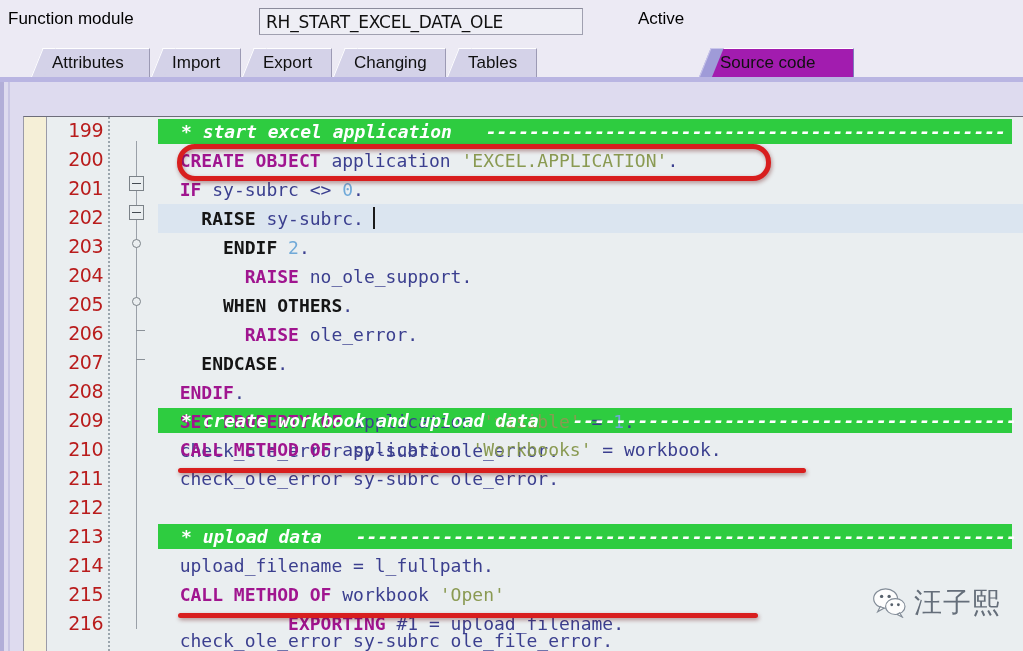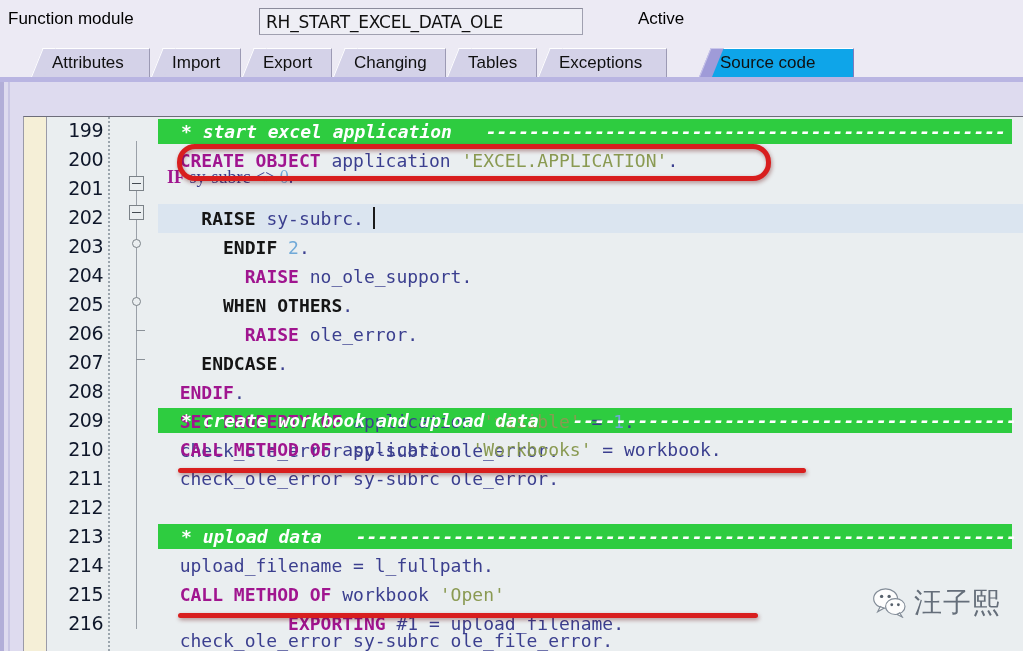--- a/index.html
+++ b/index.html
@@ -85,21 +85,21 @@
     transform-origin: bottom left;
   }
   .tab .tab-label {
     position: absolute;
     left: 9px; top: 4px;
     font-size: 17px;
     color: #101010;
     white-space: nowrap;
   }
   .tab.active {
-    background: #0ea5e9;
+    background: #a21caf;
     border-right-color: #7f7bbd;
     z-index: 5;
   }
   .tab.active .tab-skew {
     background: #9f9bd8;
     border-top-color: #c9c6ea;
     border-left-color: #c9c6ea;
   }
   .tab-underline {
     position: absolute;
@@ -191,21 +191,21 @@
   }
 
   
   .ln {
     position: absolute;
     right: 6px;
     width: 55px;
     text-align: right;
     font-family: "DejaVu Sans", sans-serif;
     font-size: 19px;
-    color: #0f172a;
+    color: #b91c1c;
     letter-spacing: -0.5px;
   }
   .code-line {
     position: absolute;
     left: 0;
     height: 29px;
     white-space: pre;
     font-family: "DejaVu Sans Mono", monospace;
     font-size: 18px;
     line-height: 29px;
@@ -327,24 +327,20 @@
       <span class="tab-skew"></span>
       <span class="tab-label">Export</span>
     </div>
   <div class="tab" style="left:345px; width:101px;">
       <span class="tab-skew"></span>
       <span class="tab-label">Changing</span>
     </div>
   <div class="tab" style="left:459px; width:78px;">
       <span class="tab-skew"></span>
       <span class="tab-label">Tables</span>
-    </div>
-  <div class="tab" style="left:550px; width:117px;">
-      <span class="tab-skew"></span>
-      <span class="tab-label">Exceptions</span>
     </div>
   <div class="tab active" style="left:711px; width:143px;">
       <span class="tab-skew"></span>
       <span class="tab-label">Source code</span>
     </div>
   <div class="tab-underline"></div>
   <div class="tab-underline-shadow"></div>
 </div>
 
 <div class="body-panel">
@@ -371,21 +367,21 @@
     <div class="code-area">
 
       <div class="hl-row" style="top:87px;"></div>
 
       <div class="comment-bg" style="top:2px;  width:854px;"></div>
       <div class="comment-bg" style="top:291px; width:854px;"></div>
       <div class="comment-bg" style="top:407px; width:854px;"></div>
 
       <div class="code-line" style="top:0px;"><span class="cmt">* start excel application </span><span class="cmt">------------------------------------------------</span></div>
       <div class="code-line" style="top:29px;"><span class="plain">  </span><span class="kw">CREATE OBJECT</span><span class="plain"> application </span><span class="str">'EXCEL.APPLICATION'</span><span class="plain">.</span></div>
-      <div class="code-line" style="top:46px;font-family:Liberation Serif, serif;"><span class="plain">  </span><span class="kw">IF</span><span class="plain"> sy-subrc &lt;&gt; </span><span class="num">0</span><span class="plain">.</span></div>
+      <div class="code-line" style="top:58px;"><span class="plain">  </span><span class="kw">IF</span><span class="plain"> sy-subrc &lt;&gt; </span><span class="num">0</span><span class="plain">.</span></div>
       <div class="code-line" style="top:87px;"><span class="plain">    </span><span class="kwd">RAISE</span><span class="plain"> sy-subrc.</span></div>
       <div class="code-line" style="top:116px;"><span class="plain">      </span><span class="kwd">ENDIF</span><span class="plain"> </span><span class="num">2</span><span class="plain">.</span></div>
       <div class="code-line" style="top:145px;"><span class="plain">        </span><span class="kw">RAISE</span><span class="plain"> no_ole_support.</span></div>
       <div class="code-line" style="top:174px;"><span class="plain">      </span><span class="kwd">WHEN OTHERS</span><span class="plain">.</span></div>
       <div class="code-line" style="top:203px;"><span class="plain">        </span><span class="kw">RAISE</span><span class="plain"> ole_error.</span></div>
       <div class="code-line" style="top:232px;"><span class="plain">    </span><span class="kwd">ENDCASE</span><span class="plain">.</span></div>
       <div class="code-line" style="top:261px;"><span class="plain">  </span><span class="kw">ENDIF</span><span class="plain">.</span></div>
       <div class="code-line" style="top:290px;"><span class="plain">  </span><span class="kw">SET PROPERTY OF</span><span class="plain"> application </span><span class="str">'visible'</span><span class="plain"> = </span><span class="num">1</span><span class="plain">.</span></div>
       <div class="code-line" style="top:319px;"><span class="plain">  check_ole_error sy-subrc ole_error.</span></div>
       <div class="code-line" style="top:348px;"><span class="plain"></span></div>

